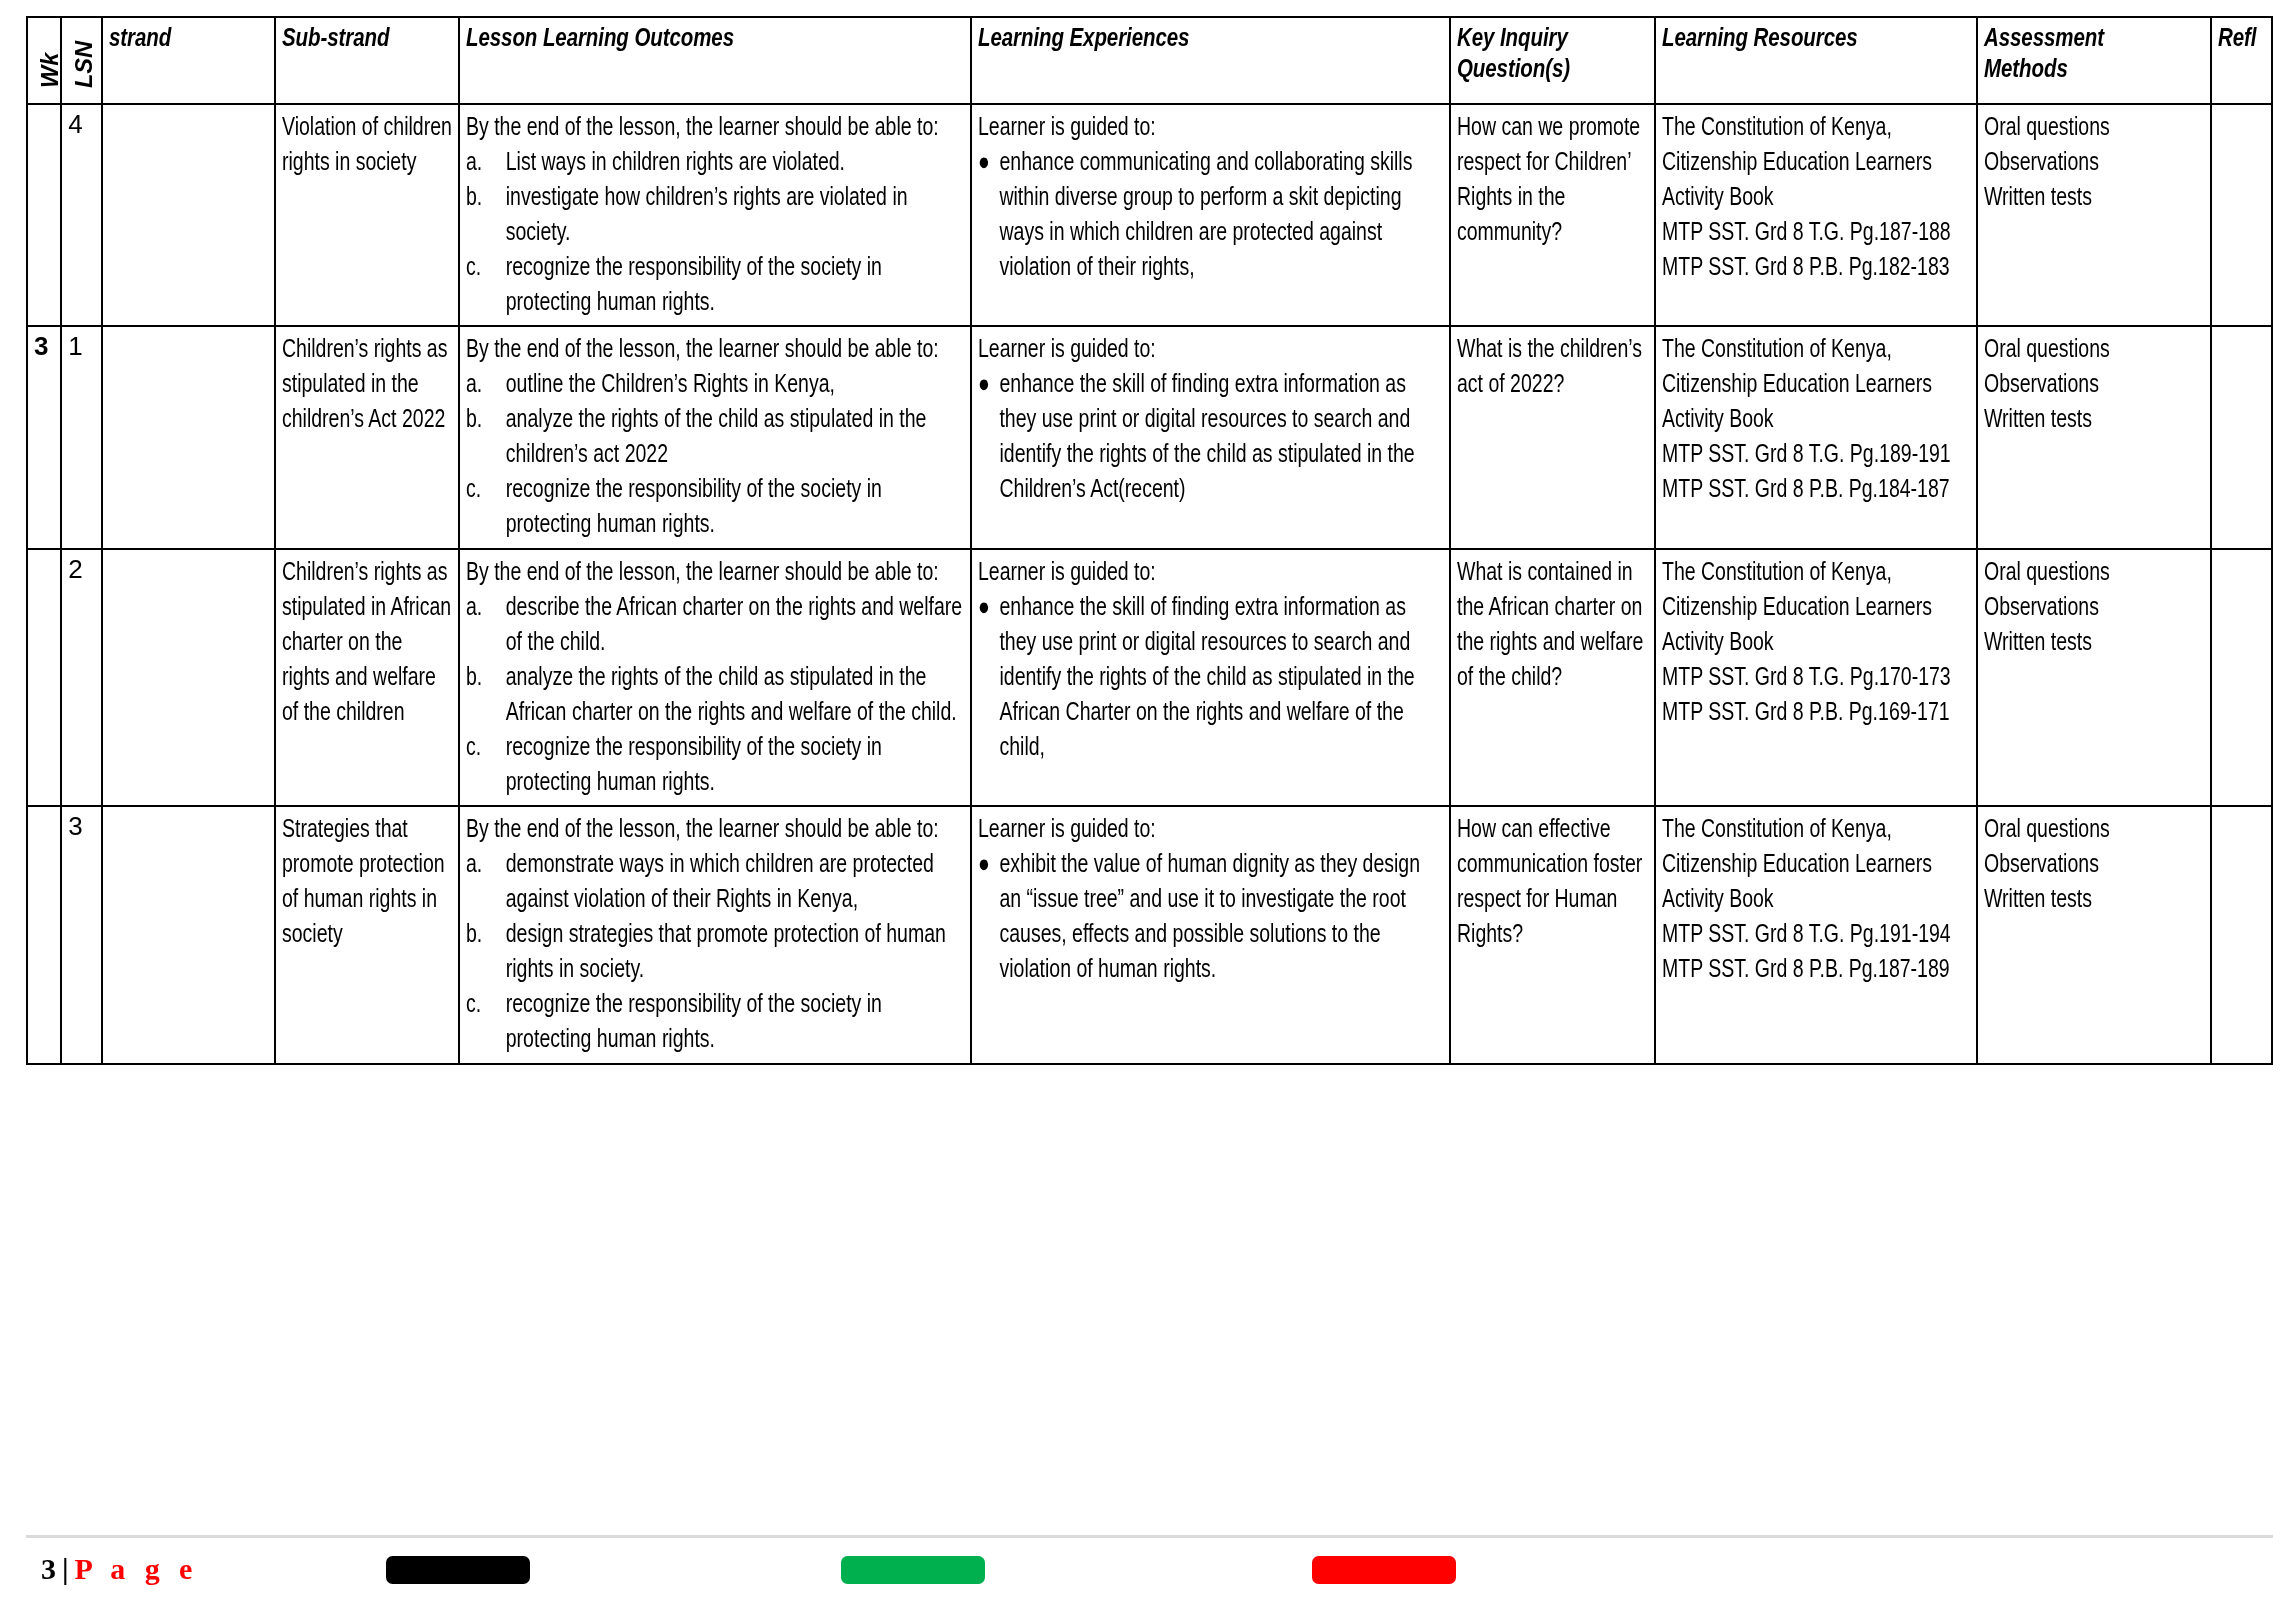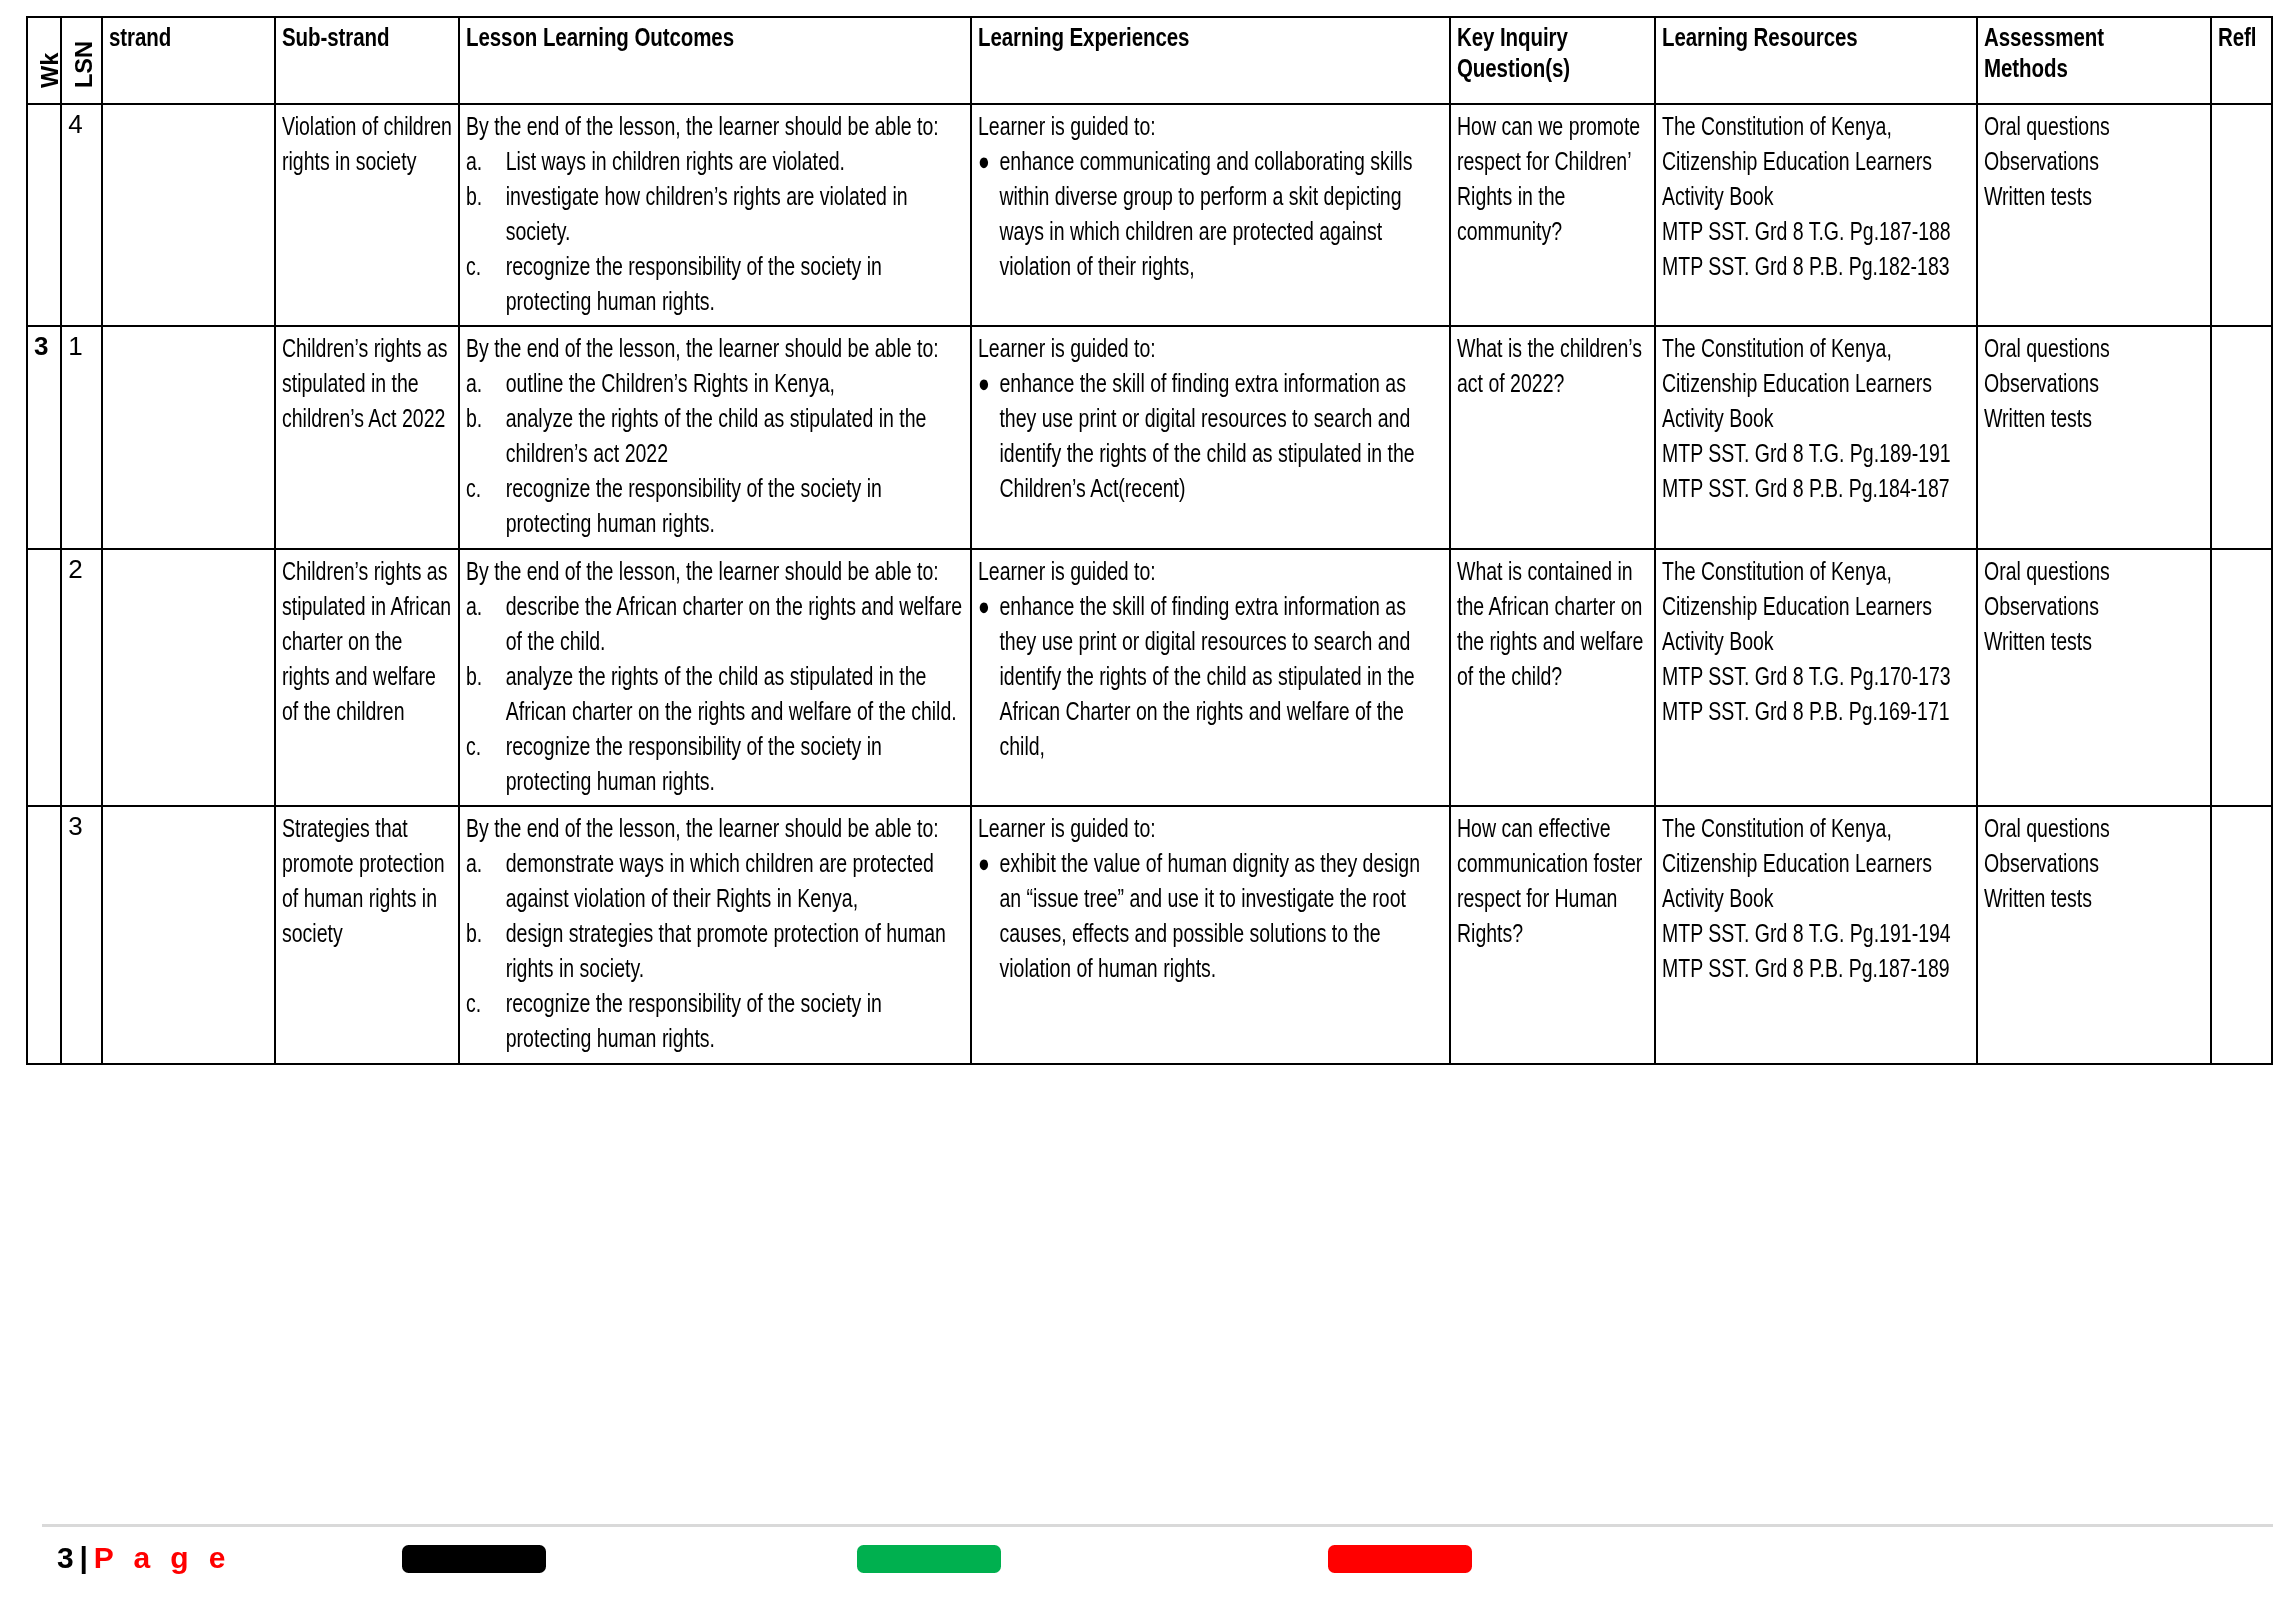--- a/index.html
+++ b/index.html
@@ -52,20 +52,21 @@
   .col-kiq  { width: 185px; }
   .col-lr   { width: 291px; }
   .col-am   { width: 211px; }
   .col-refl { width: 55px; }
 
   
   thead td {
     height: 75px;
     font-weight: bold;
     letter-spacing: -0.1px;
+    font-style: italic;
   }
   .hdr-txt {
     display: block;
     font-weight: bold;
     font-size: 25px;
     line-height: 1.25;
     transform: scaleX(0.82);
     transform-origin: left top;
     white-space: pre-line;
     width: 122%;
@@ -131,24 +132,25 @@
     position: absolute;
     left: 0;
     top: 0;
   }
 
   .res-line { display: block; }
 
   
   .footer {
     position: absolute;
-    left: 16px;
+    left: 0;
     right: 0;
     bottom: 0;
-    height: 99px;
+    height: 88px;
+    font-family: Liberation Serif, serif;
   }
   .footer-rule {
     position: absolute;
     left: 26px;
     right: 22px;
     top: 0;
     height: 2.6px;
     background: #d9d9d9;
   }
   .page-label {

